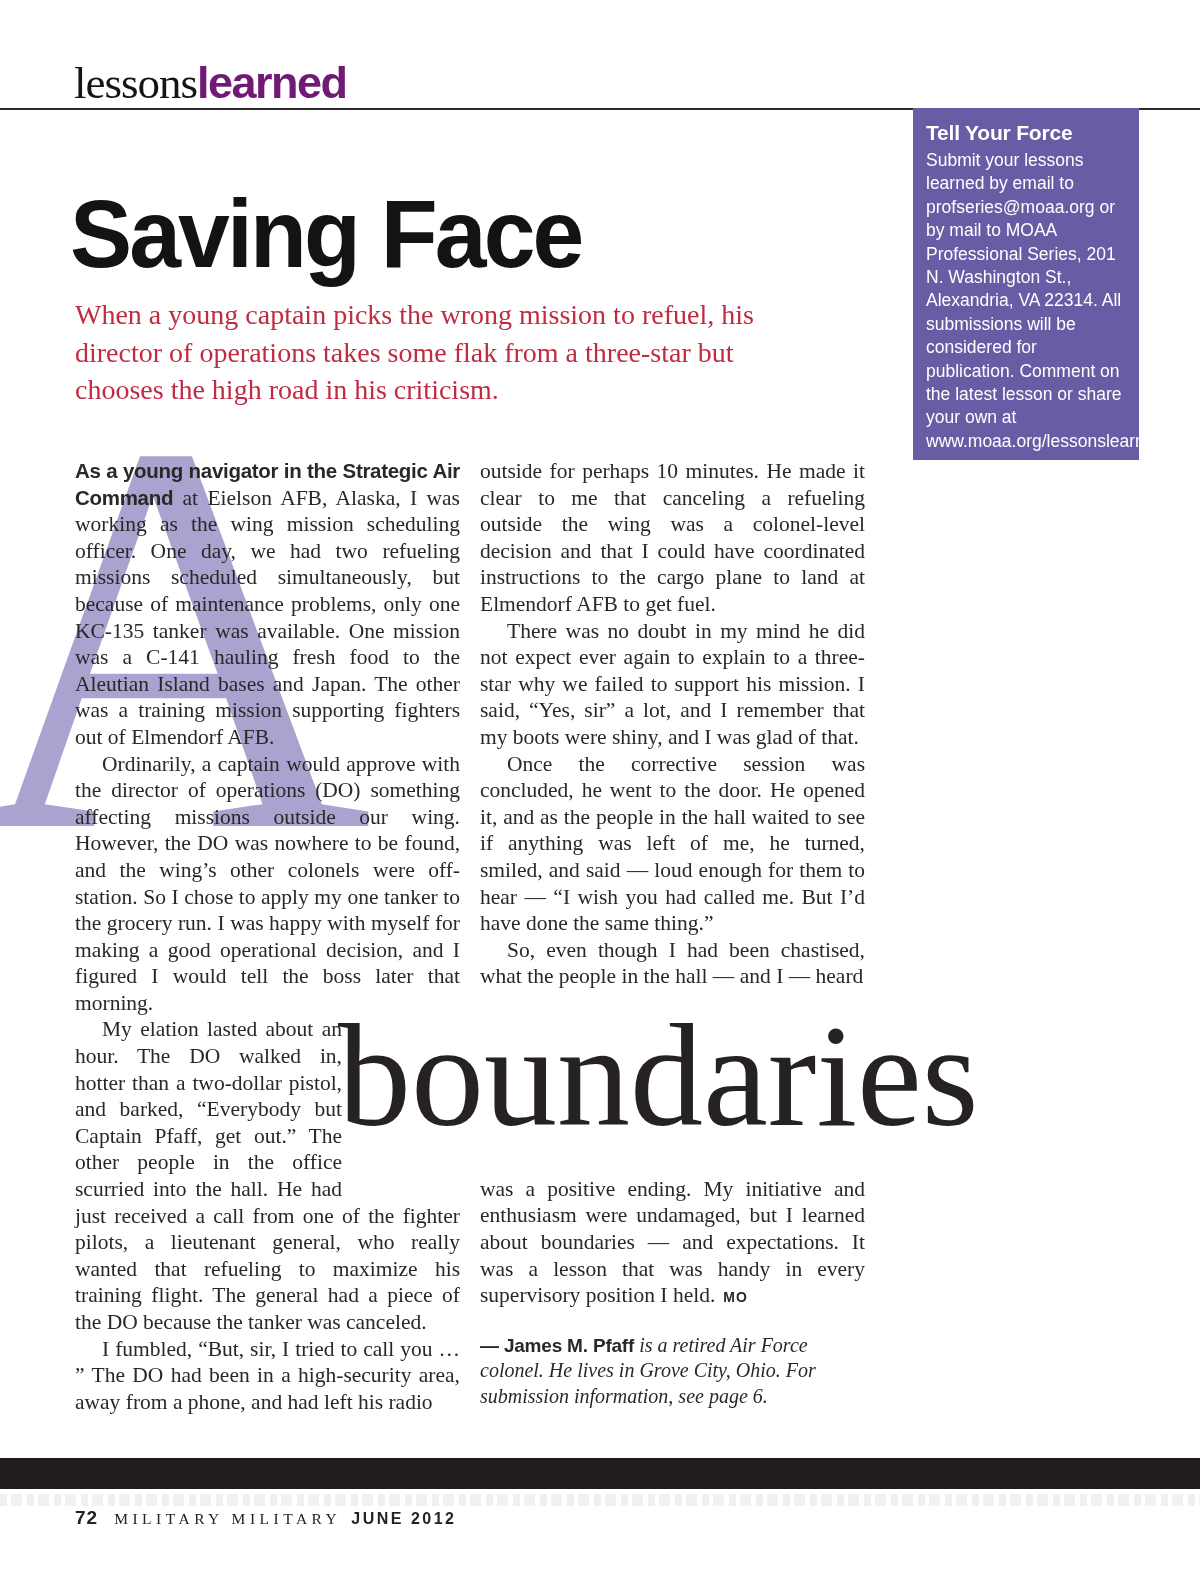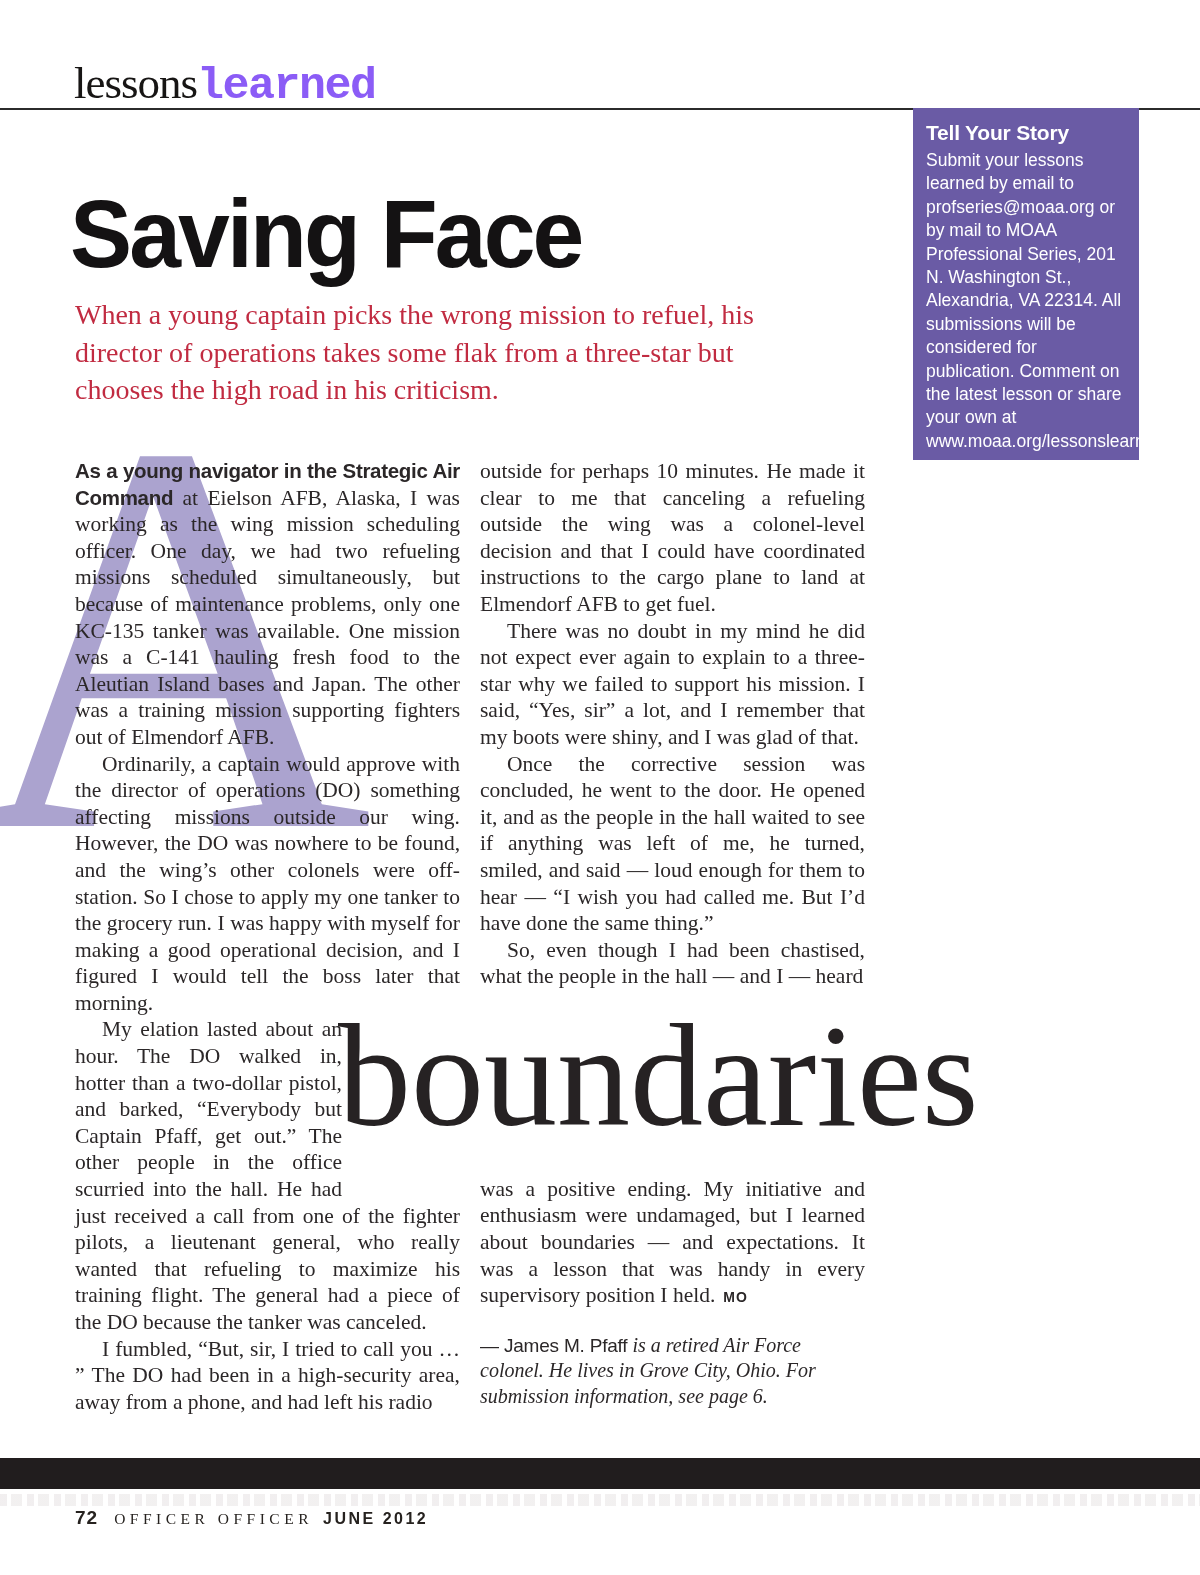--- a/index.html
+++ b/index.html
@@ -4,21 +4,21 @@
 <style>
   html,body { margin:0; padding:0; background:#ffffff; }
   .page {
     position:relative; width:1200px; height:1575px; background:#ffffff;
     font-family:"Liberation Serif", serif; overflow:hidden;
   }
 
   
   .masthead { position:absolute; left:74px; top:58px; font-size:45px; line-height:50px; white-space:nowrap; z-index:2; }
   .masthead .light { font-family:"Liberation Serif", serif; color:#171514; letter-spacing:-1px; }
-  .masthead .boldpart { font-family:Liberation Mono, monospace; font-weight:bold; color:#8b5cf6; letter-spacing:-1.5px; }
+  .masthead .boldpart { font-family:Liberation Sans, sans-serif; font-weight:bold; color:#701a75; letter-spacing:-1.5px; }
   .rule { position:absolute; left:0; top:108px; width:1200px; height:2px; background:#2b2b2b; z-index:1; }
 
   
   .sidebar { position:absolute; left:913px; top:108px; width:226px; height:352px; background:#6a5ba5;
     color:#ffffff; font-family:"Liberation Sans", sans-serif; padding:13px 13px; box-sizing:border-box; z-index:3; }
   .sidebar .sb-title { margin:0 0 4px 0; font-size:21px; font-weight:bold; letter-spacing:-0.2px; }
   .sidebar .sb-body { margin:0; font-size:17.5px; line-height:23.4px; }
 
   
   .title { position:absolute; left:70px; top:184px; font-family:"Liberation Sans", sans-serif; font-weight:bold;
@@ -34,21 +34,21 @@
     color:#2b2728; text-align:justify; z-index:1; }
   .col1 { left:75px; }
   .col2 { left:480px; }
   .col p { margin:0; }
   .col p.indent { text-indent:27px; }
   .lead-in { font-family:"Liberation Sans", sans-serif; font-weight:bold; font-size:20.5px; letter-spacing:-0.3px; }
   .cut { float:right; width:118px; height:160px; }
   .gap { height:186px; }
   .endmark { font-family:"Liberation Sans", sans-serif; font-weight:bold; font-size:14px; letter-spacing:1px; margin-left:8px; color:#2b2728; }
   .byline { margin-top:22px !important; font-style:italic; font-size:20px; line-height:25.4px; text-align:left; }
-  .byline .name { font-style:normal; font-family:"Liberation Sans", sans-serif; font-weight:normal; font-size:19px; letter-spacing:-0.2px; }
+  .byline .name { font-style:normal; font-family:"Liberation Sans", sans-serif; font-weight:bold; font-size:19px; letter-spacing:-0.2px; }
 
   
   .pull-word { position:absolute; left:338px; top:1003px; font-family:"Liberation Serif", serif;
     font-size:146px; line-height:146px; color:#262223; white-space:nowrap; z-index:2; }
 
   
   .footer-bar { position:absolute; left:0; top:1458px; width:1200px; height:31px; background:#211d1e; }
   .artifact { position:absolute; left:0; top:1494px; width:1200px; height:12px; opacity:0.85;
     background:repeating-linear-gradient(90deg, #efeced 0 7px, transparent 7px 11px, #f0eeee 11px 22px, transparent 22px 27px); }
   .footer { position:absolute; left:75px; top:1507px; color:#26221f; display:flex; align-items:baseline;justify-content:center; }
@@ -60,21 +60,21 @@
 <body>
 
 <div class="page">
 
   <div class="masthead">
     <span class="light">lessons</span><span class="boldpart">learned</span>
   </div>
   <div class="rule"></div>
 
   <div class="sidebar">
-    <h2 class="sb-title">Tell Your Story</h2>
+    <h2 class="sb-title">Tell Your Force</h2>
     <p class="sb-body">Submit your lessons learned by email to profseries@moaa.org or by mail to MOAA Professional Series, 201 N. Washington St., Alexandria, VA 22314. All submissions will be considered for publication. Comment on the latest lesson or share your own at www.moaa.org/lessonslearned.</p>
   </div>
 
   <div class="title">Saving Face</div>
   <div class="deck">When a young captain picks the wrong mission to refuel, his director of operations takes some flak from a three-star but chooses the high road in his criticism.</div>
 
   <div class="watermark">A</div>
 
   <div class="col col1">
     <p><span class="lead-in">As a young navigator in the Strategic Air Command</span><span> at Eielson AFB, Alaska, I was working as the wing mission scheduling officer. One day, we had two refueling missions scheduled simultaneously, but because of maintenance problems, only one KC-135 tanker was available. One mission was a C-141 hauling fresh food to the Aleutian Island bases and Japan. The other was a training mission supporting fighters out of Elmendorf AFB.</span></p>
@@ -92,17 +92,17 @@
     <p><span>was a positive ending. My initiative and enthusiasm were undamaged, but I learned about boundaries — and expectations. It was a lesson that was handy in every supervisory position I held.</span><span class="endmark">MO</span></p>
     <p class="byline"><span class="name">— James M. Pfaff</span><span> is a retired Air Force colonel. He lives in Grove City, Ohio. For submission information, see page 6.</span></p>
   </div>
 
   <div class="pull-word">boundaries</div>
 
   <div class="footer-bar"></div>
   <div class="artifact"></div>
   <div class="footer">
     <span class="num">72</span>
-    <span class="mag">OFFICER OFFICER</span>
+    <span class="mag">MILITARY MILITARY</span>
     <span class="issue">JUNE 2012</span>
   </div>
 
 </div>
 
 </body></html>

